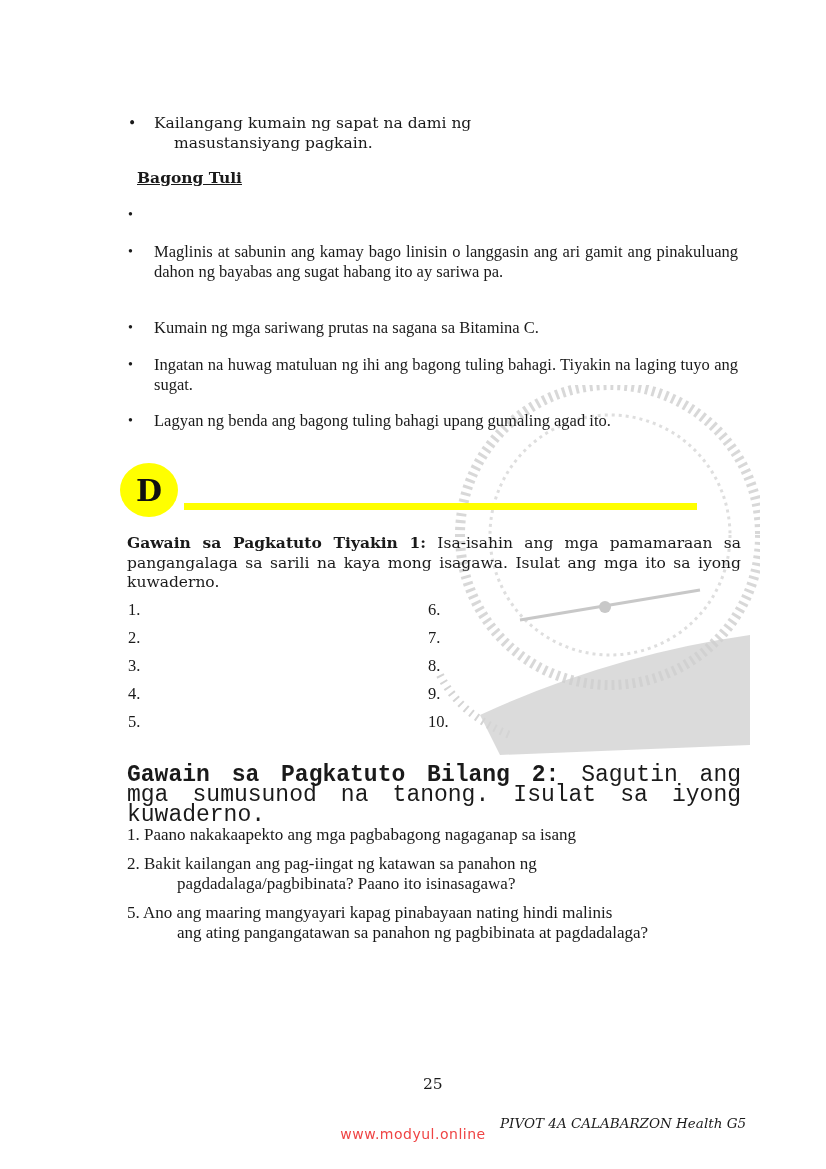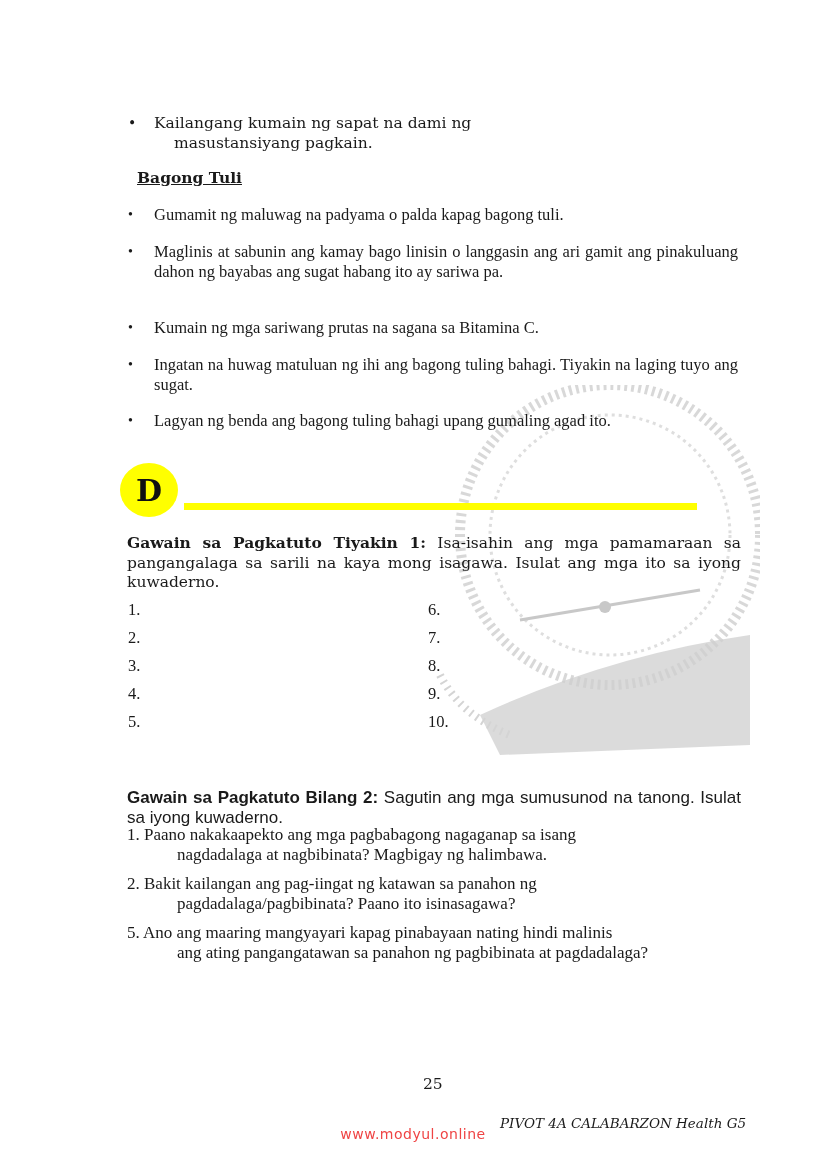--- a/index.html
+++ b/index.html
@@ -53,21 +53,20 @@
     <span>Kailangang kumain ng sapat na dami ng</span>
     <span class="cont">masustansiyang pagkain.</span>
   </div>
 </div>
 
 <div class="section-heading">Bagong Tuli</div>
 
 <div class="abs times" style="left:126px; top:205px; width:612px;">
   <div class="bullet-item" style="position:absolute; top:0; width:584px;">
     <span class="dot">•</span>
-    <span>Gumamit ng maluwag na padyama o palda kapag bagong tuli.</span>
   </div>
   <div class="bullet-item" style="position:absolute; top:37px; width:584px;">
     <span class="dot">•</span>
     <span>Maglinis at sabunin ang kamay bago linisin o langgasin ang ari gamit ang pinakuluang dahon ng bayabas ang sugat habang ito ay sariwa pa.</span>
   </div>
   <div class="bullet-item" style="position:absolute; top:113px; width:584px;">
     <span class="dot">•</span>
     <span>Kumain ng mga sariwang prutas na sagana sa Bitamina C.</span>
   </div>
   <div class="bullet-item" style="position:absolute; top:150px; width:584px;">
@@ -98,29 +97,28 @@
   <div>5.</div>
 </div>
 <div class="num-col" style="left:428px; top:596px;">
   <div>6.</div>
   <div>7.</div>
   <div>8.</div>
   <div>9.</div>
   <div>10.</div>
 </div>
 
-<div class="para times" style="top:788px; font-family:Liberation Sans, sans-serif; font-size:17px; line-height:20px;">
+<div class="para times" style="top:765px; font-family:Liberation Mono, monospace; font-size:23px; line-height:20px;">
   <b>Gawain sa Pagkatuto Bilang 2:</b>
   <span>Sagutin ang mga sumusunod na tanong. Isulat sa iyong kuwaderno.</span>
 </div>
 
 <div class="q-list" style="top:815px;">
   <div class="q-item">
     <span>1. Paano nakakaapekto ang mga pagbabagong nagaganap sa isang</span>
-    <span class="indent">nagdadalaga at nagbibinata? Magbigay ng halimbawa.</span>
   </div>
   <div class="q-item">
     <span>2. Bakit kailangan ang pag-iingat ng katawan sa panahon ng</span>
     <span class="indent">pagdadalaga/pagbibinata? Paano ito isinasagawa?</span>
   </div>
   <div class="q-item">
     <span>5. Ano ang maaring mangyayari kapag pinabayaan nating hindi malinis</span>
     <span class="indent">ang ating pangangatawan sa panahon ng pagbibinata at pagdadalaga?</span>
   </div>
 </div>

